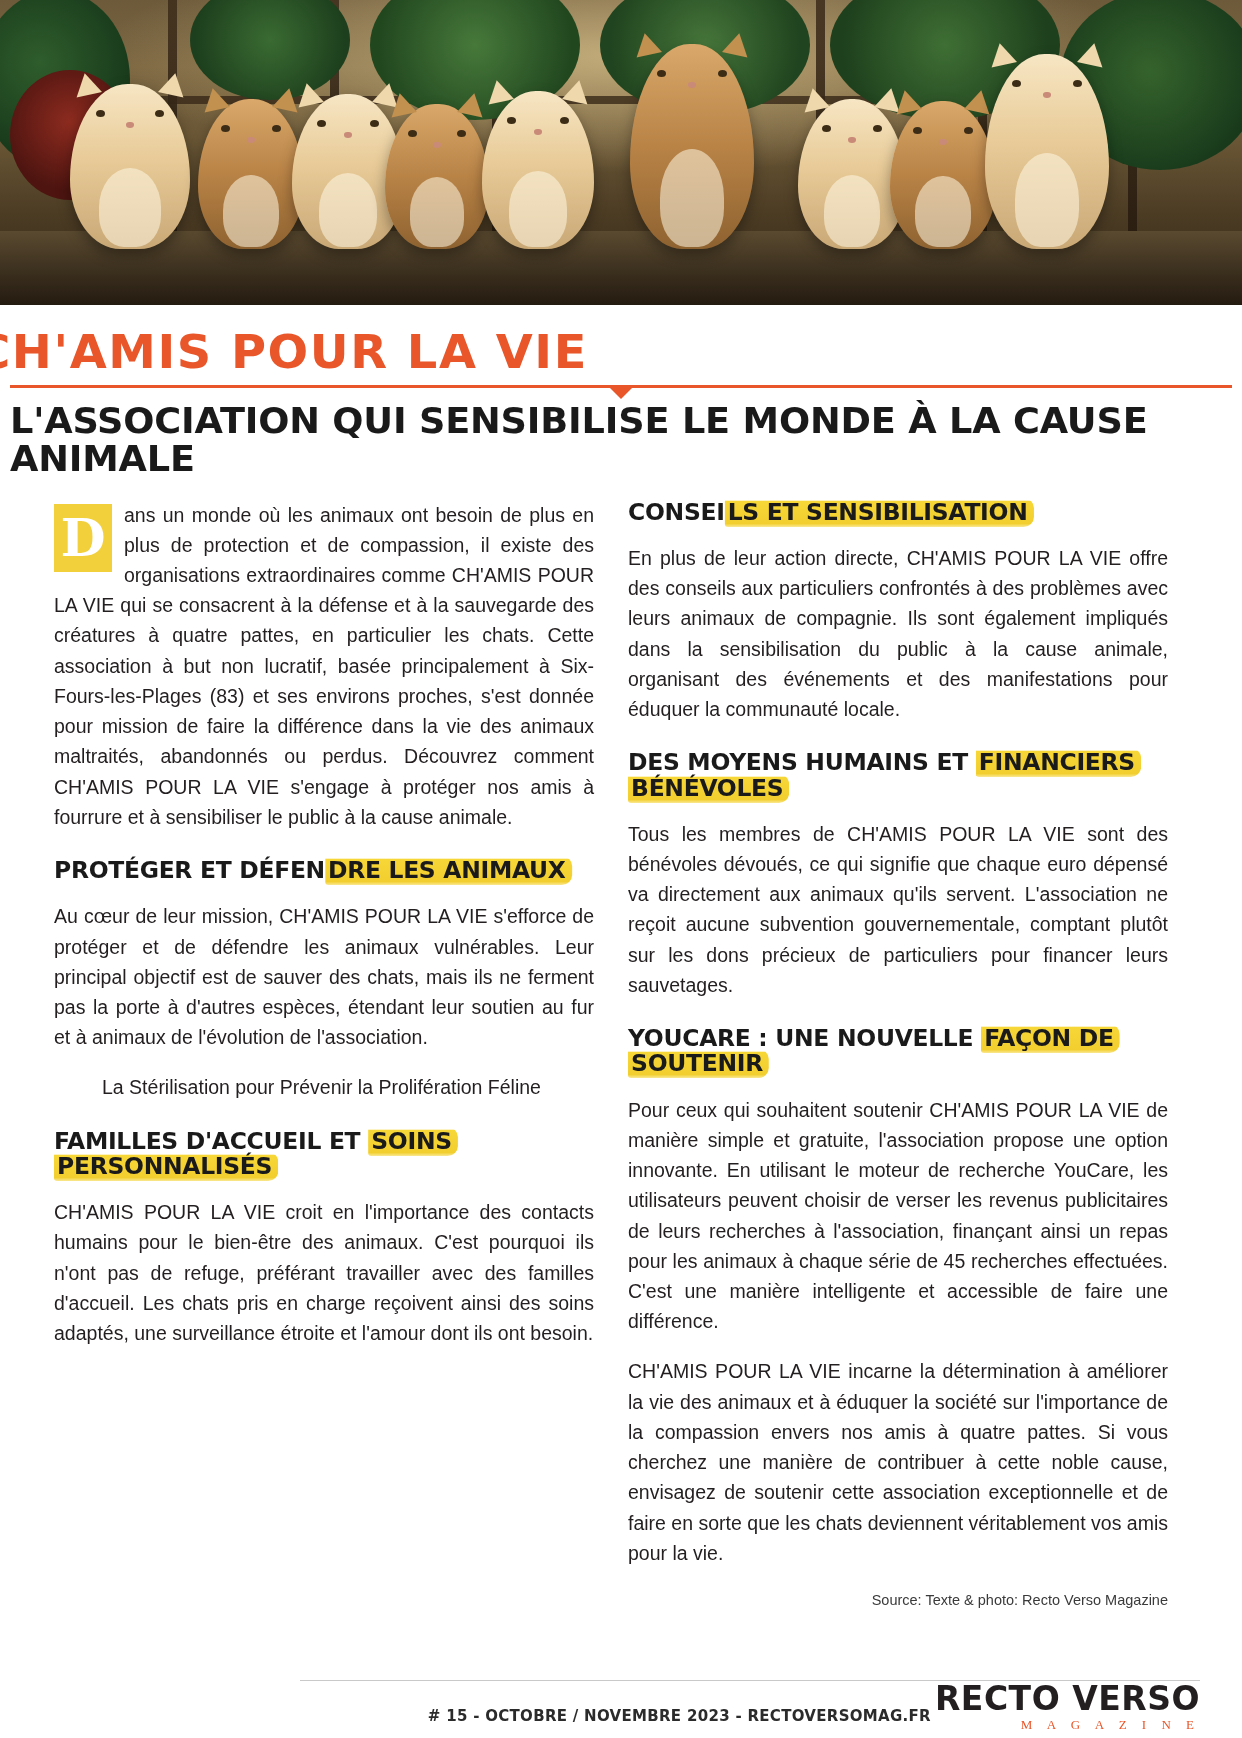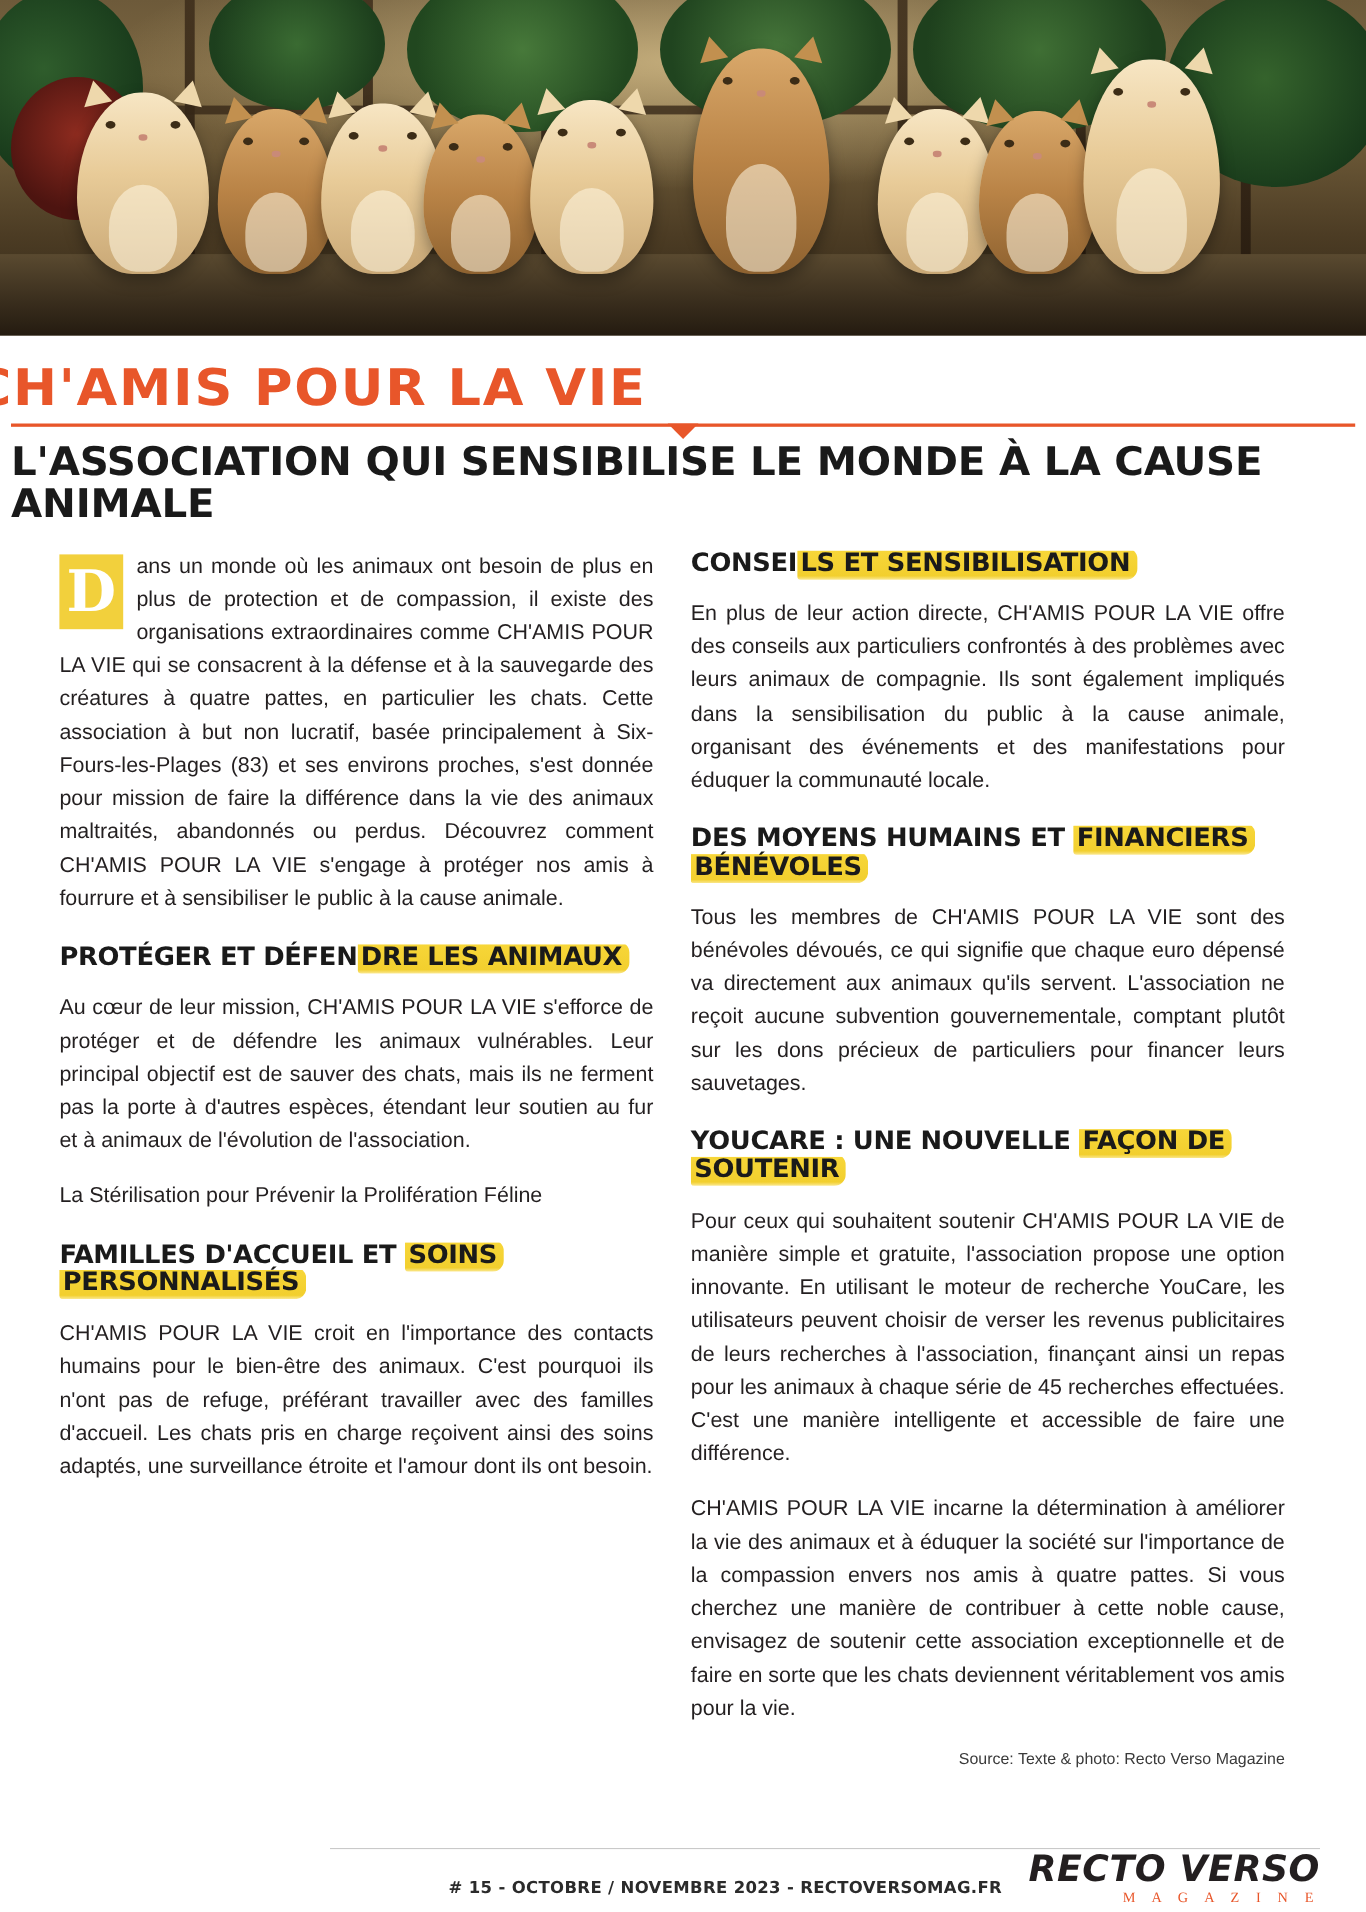--- a/index.html
+++ b/index.html
@@ -155,21 +155,21 @@
     flex: 0 0 540px;
   }
   p.body {
     font-size: 19.5px;
     line-height: 1.55;
     text-align: justify;
     margin: 0 0 20px 0;
     color: #231f20;
     hyphens: auto;
   }
-  p.body.tight { margin-bottom: 6px; }
+  p.body.tight { margin-bottom: 6px; margin-left: 48px; }
 
   .dropcap-para { position: relative; }
   .dropcap {
     float: left;
     width: 58px;
     height: 68px;
     margin: 4px 12px 0 0;
     background: #f2d03c;
     color: #ffffff;
     font-family: "DejaVu Serif", serif;
@@ -206,21 +206,21 @@
 
   
   .footer {
     position: absolute;
     left: 0; right: 0; bottom: 0;
     height: 74px;
     padding: 0 42px;
     display: flex;
     align-items: center;
     justify-content: flex-end;
-    gap: 24px;
+    gap: 4px;
   }
   .footer-rule {
     position: absolute;
     left: 300px; right: 42px;
     top: 16px;
     height: 1px;
     background: #c9c9c9;
   }
   .footer-text {
     font-family: "DejaVu Sans", sans-serif;
@@ -234,21 +234,20 @@
     text-align: right;
     padding-top: 14px;
   }
   .logo .l1 {
     font-family: "DejaVu Sans", sans-serif;
     font-weight: bold;
     font-size: 33px;
     letter-spacing: 0.5px;
     color: #231f20;
     line-height: 1;
-    font-style: italic;
   }
   .logo .l2 {
     font-family: Liberation Serif, serif;
     font-size: 13px;
     letter-spacing: 6px;
     color: #e8562a;
     line-height: 1.5;
   }
 </style>
 </head>

